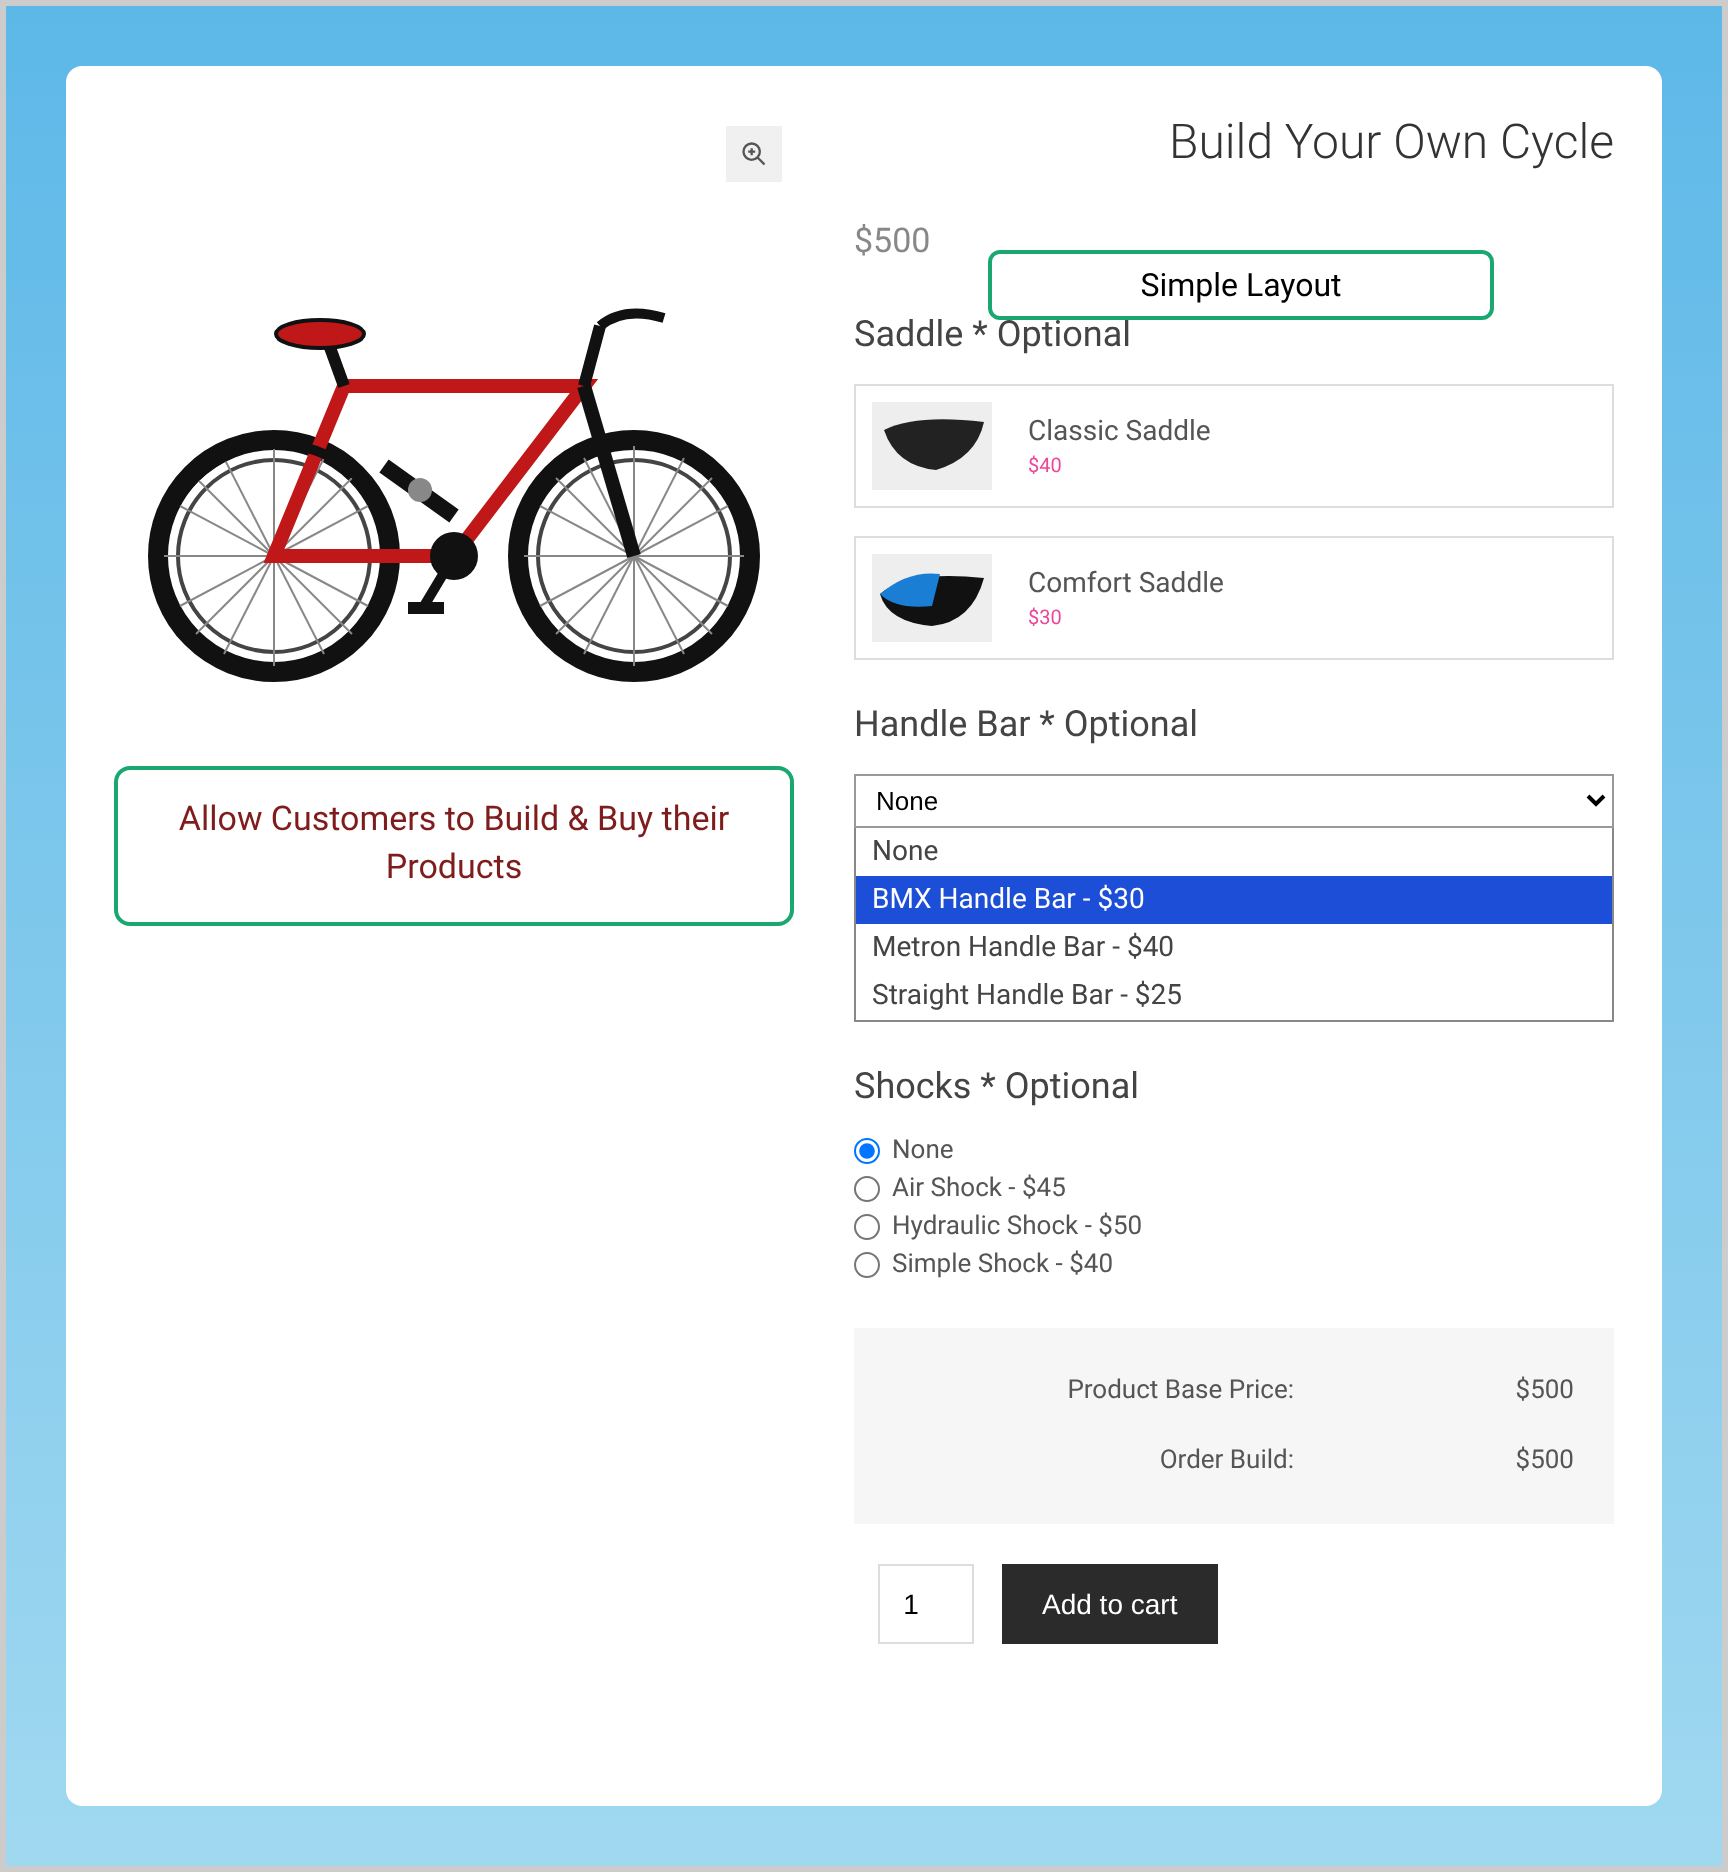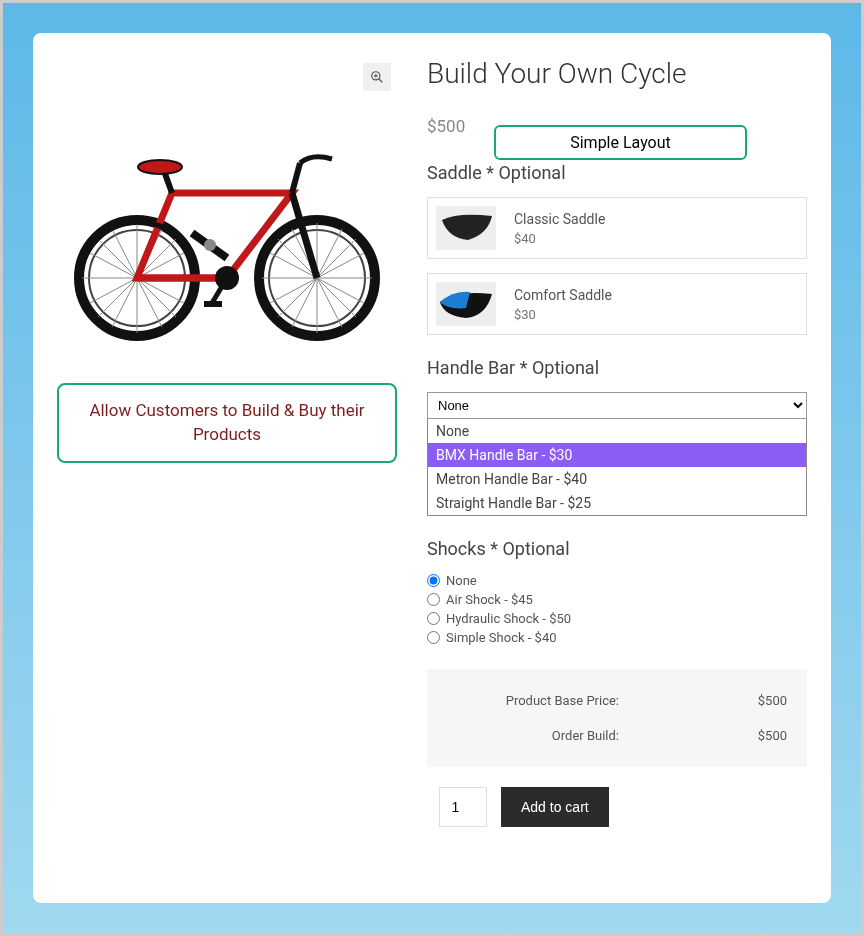--- a/index.html
+++ b/index.html
@@ -72,23 +72,24 @@
     background: #fff;
     width: 253px;
   }
   .right-col {
     flex: 1;
     position: relative;
     color: #444;
   }
   h1 {
     font-weight: 300;
-    font-size: 28px;
+    font-size: 24px;
     color: #333;
     margin-bottom: 26px;
+    text-align: right;
   }
   .price {
     color: #888;
     font-size: 17px;
     margin-bottom: 26px;
   }
   .section-label {
     font-size: 18px;
     color: #444;
     margin-bottom: 14px;
@@ -104,21 +105,21 @@
   }
   .thumb {
     width: 60px;
     height: 44px;
     background: #eee;
     display: flex;
     align-items: center;
     justify-content: center;
   }
   .opt-text .name { font-size: 14px; color: #555; margin-bottom: 4px; }
-  .opt-text .p { font-size: 13px; color: #737373; }
+  .opt-text .p { font-size: 10px; color: #ec4899; }
   .select-wrap {
     position: relative;
     margin-bottom: 4px;
   }
   select {
     width: 100%;
     padding: 4px 6px;
     font-size: 13px;
     border: 1px solid #999;
     background: #fff;
@@ -127,21 +128,21 @@
     border: 1px solid #888;
     border-top: none;
     background: #fff;
     font-size: 14px;
   }
   .dropdown-open .opt {
     padding: 4px 8px;
     cursor: pointer;
   }
   .dropdown-open .opt.hl {
-    background: #8b5cf6;
+    background: #1d4ed8;
     color: #fff;
   }
   .radios { margin-bottom: 24px; }
   .radios label {
     display: flex;
     align-items: center;
     gap: 6px;
     font-size: 13px;
     color: #555;
     margin-bottom: 4px;
@@ -150,21 +151,21 @@
   .radios input[type=radio] { margin: 0; }
   .totals {
     background: #f6f6f6;
     padding: 14px 20px;
     font-size: 13px;
     color: #555;
   }
   .totals-row {
     display: flex;
     justify-content: flex-start;
-    gap: 108px;
+    gap: 80px;
     padding: 10px 0;
   }
   .totals-row .lbl { text-align: right; flex: 1; }
   .totals-row .val { width: 60px; text-align: right; }
   .cart-row {
     display: flex;
     gap: 14px;
     margin-top: 20px;
     align-items: stretch;
     padding-left: 12px;

